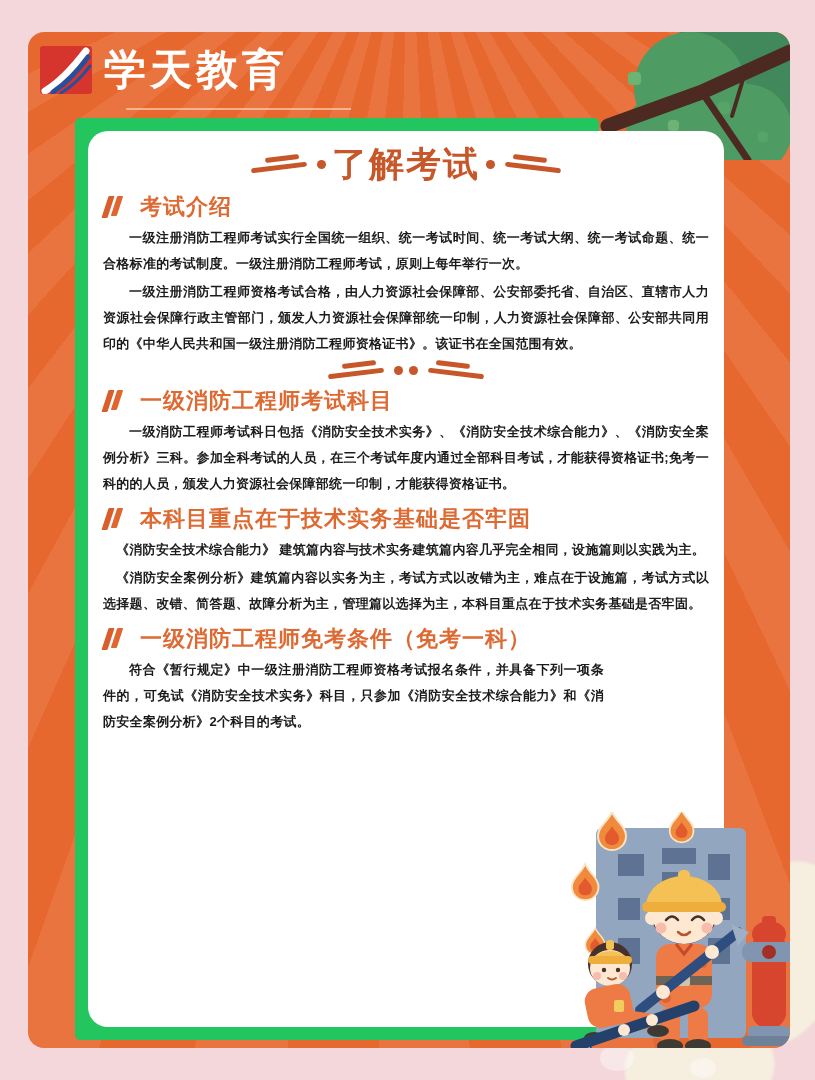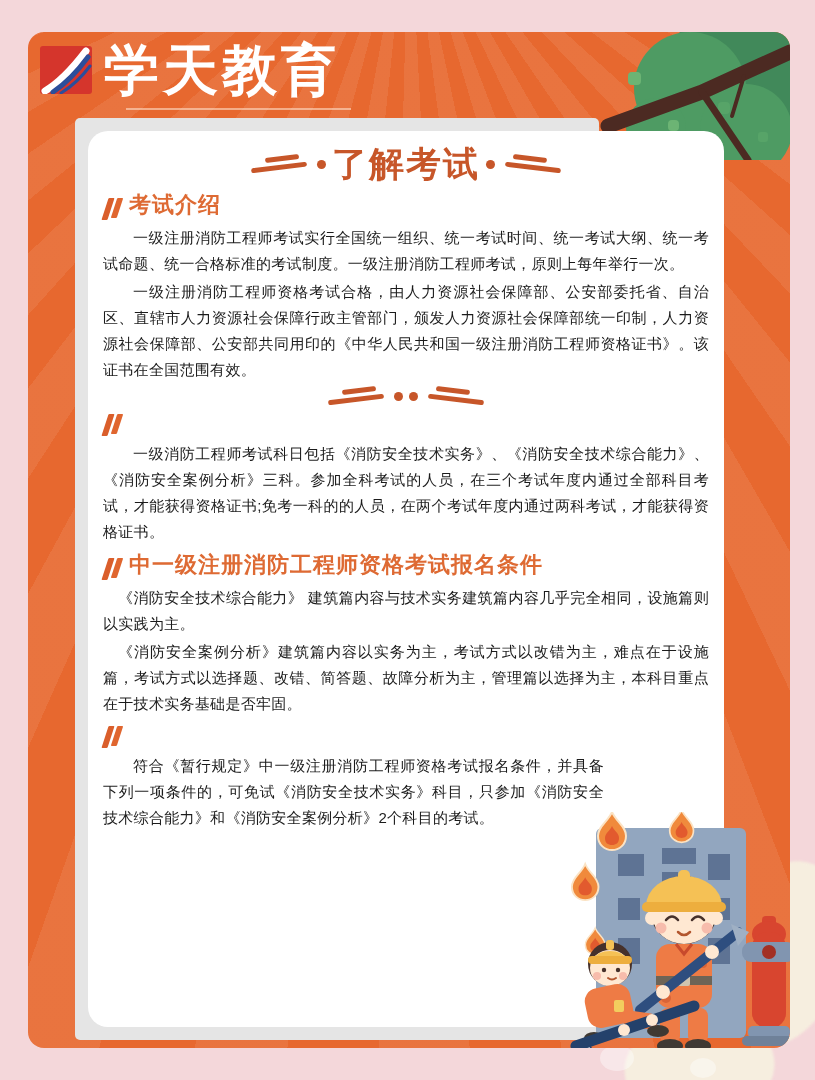--- a/index.html
+++ b/index.html
@@ -23,51 +23,51 @@
     background:#E7682F;border-radius:16px;overflow:hidden;z-index:2;
   }
   .rays{
     position:absolute;inset:0;pointer-events:none;
     background:repeating-conic-gradient(from 150deg at 50% -140px,
       rgba(255,255,255,0.08) 0deg 4.5deg, rgba(255,255,255,0) 4.5deg 9deg);
   }
   
   .brand{position:absolute;left:12px;top:14px;display:flex;align-items:center;gap:12px;z-index:4;}
   .brand-logo{width:52px;height:48px;display:block;}
-  .brand-name{font-size:55px;font-weight:bold;color:#FFFFFF;letter-spacing:4px;line-height:48px;}
+  .brand-name{font-size:42px;font-weight:bold;color:#FFFFFF;letter-spacing:4px;line-height:48px;}
   .brand-underline{position:absolute;left:98px;top:76px;width:225px;height:2px;background:rgba(255,232,214,0.55);z-index:3;}
   .tree{position:absolute;right:0;top:0;width:192px;height:128px;z-index:3;}
 
   
-  .sheet{position:absolute;left:47px;top:86px;width:524px;height:922px;background:#e5e5e5;border-radius:5px;z-index:4;}
+  .sheet{position:absolute;left:47px;top:86px;width:524px;height:922px;background:#22c55e;border-radius:5px;z-index:4;}
   .card{
     position:absolute;left:13px;top:13px;width:636px;height:896px;background:#FFFFFF;
     border-radius:20px;overflow:hidden;box-sizing:border-box;padding:8px 15px 0 15px;
   }
 
   
   .sec-title{display:flex;align-items:center;justify-content:center;gap:6px;margin:4px 0 6px;}
   .sec-title .txt{font-size:35px;font-weight:bold;color:#C75629;letter-spacing:2px;line-height:42px;}
   .dot{width:9px;height:9px;border-radius:50%;background:#C75629;flex:0 0 auto;}
   .orn{position:relative;width:60px;height:18px;flex:0 0 auto;}
   .orn b{position:absolute;display:block;height:4.5px;border-radius:3px;background:#C75629;}
   .orn .l1{top:1px;left:14px;width:34px;transform:rotate(-7deg);}
   .orn .l2{top:10px;left:0;width:56px;transform:rotate(-7deg);}
   .orn.right{transform:scaleX(-1);}
 
   
-  .h-row{display:flex;align-items:flex-end;gap:9px;margin:9px 0 5px;font-family:Liberation Mono, monospace;}
+  .h-row{display:flex;align-items:center;gap:20px;margin:9px 0 5px;}
   .slash{display:flex;gap:3px;padding-left:2px;}
   .slash i{display:block;width:6px;height:20px;background:#E0662F;transform:skewX(-18deg);border-radius:1px;}
   .slash i:first-child{height:22px;background:#DA5E2B;}
   .h-txt{font-size:22px;font-weight:bold;color:#DE6A33;letter-spacing:1px;line-height:26px;}
 
   
   p.body{
-    margin:0 0 2px;font-size:15px;line-height:26px;font-weight:400;color:#1B1B1B;
+    margin:0 0 2px;font-size:13px;line-height:26px;font-weight:700;color:#1B1B1B;
     text-indent:2em;letter-spacing:0.3px;word-break:break-all;text-align:justify;
   }
   p.body.book{text-indent:1em;}
   .exemption p.body{padding-right:105px;}
 
   
   .illu{position:absolute;left:538px;top:780px;width:235px;height:252px;z-index:5;}
 </style>
 </head>
 <body>
@@ -145,38 +145,40 @@
               <b class="l1"></b>
               <b class="l2"></b>
             </span>
         </div>
 
         <div class="h-row">
           <span class="slash">
               <i></i>
               <i></i>
             </span>
-        </div>
-        <p class="body">一级消防工程师考试科日包括《消防安全技术实务》、《消防安全技术综合能力》、《消防安全案例分析》三科。参加全科考试的人员，在三个考试年度内通过全部科目考试，才能获得资格证书;免考一科的的人员，在两个考试年度内通过两科考试，才能获得资格证书。</p>
-
-        <div class="h-row">
-          <span class="slash">
-              <i></i>
-              <i></i>
-            </span>
-          <span class="h-txt">中一级注册消防工程师资格考试报名条件</span>
+          <span class="h-txt">一级消防工程师考试科目</span>
+        </div>
+        <p class="body">一级消防工程师考试科日包括《消防安全技术实务》、《消防安全技术综合能力》、《消防安全案例分析》三科。参加全科考试的人员，在三个考试年度内通过全部科目考试，才能获得资格证书;免考一科的的人员，颁发人力资源社会保障部统一印制，才能获得资格证书。</p>
+
+        <div class="h-row">
+          <span class="slash">
+              <i></i>
+              <i></i>
+            </span>
+          <span class="h-txt">本科目重点在于技术实务基础是否牢固</span>
         </div>
         <p class="body book">《消防安全技术综合能力》 建筑篇内容与技术实务建筑篇内容几乎完全相同，设施篇则以实践为主。</p>
         <p class="body book">《消防安全案例分析》建筑篇内容以实务为主，考试方式以改错为主，难点在于设施篇，考试方式以选择题、改错、简答题、故障分析为主，管理篇以选择为主，本科目重点在于技术实务基础是否牢固。</p>
 
         <div class="h-row">
           <span class="slash">
               <i></i>
               <i></i>
             </span>
+          <span class="h-txt">一级消防工程师免考条件（免考一科）</span>
         </div>
         <div class="exemption">
           <p class="body">符合《暂行规定》中一级注册消防工程师资格考试报名条件，并具备下列一项条件的，可免试《消防安全技术实务》科目，只参加《消防安全技术综合能力》和《消防安全案例分析》2个科目的考试。</p>
 
         </div>
 
       </div>
     </div>
 
     <svg class="illu" viewBox="0 0 235 252">

